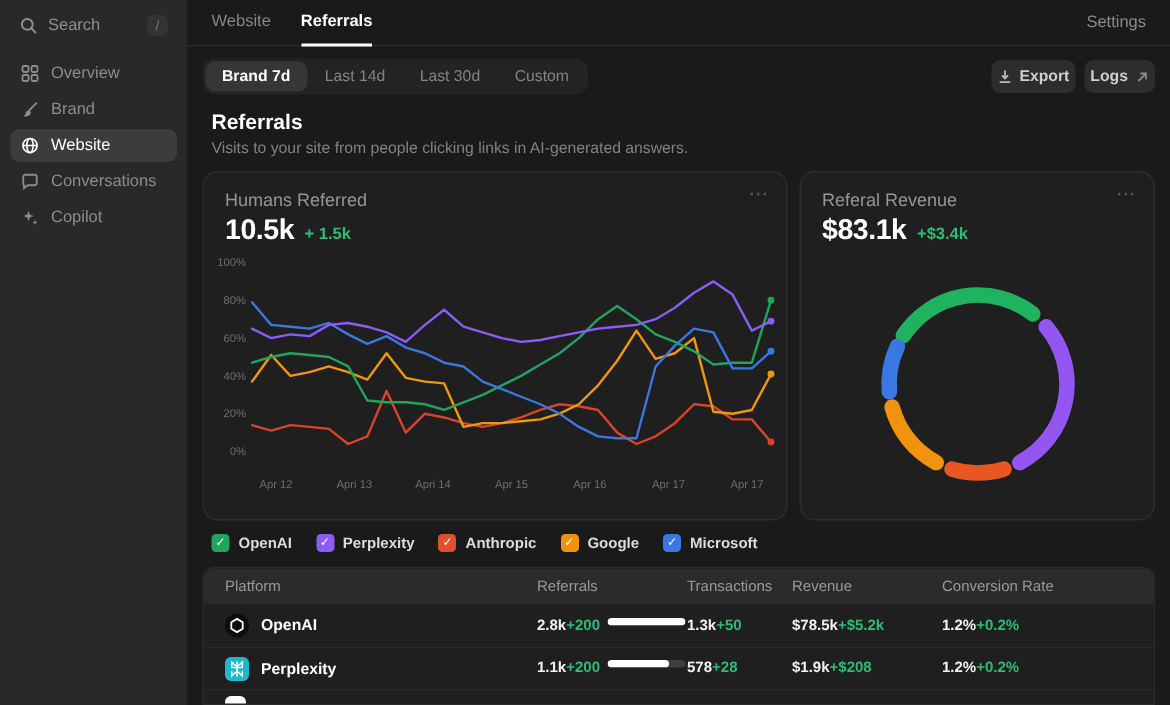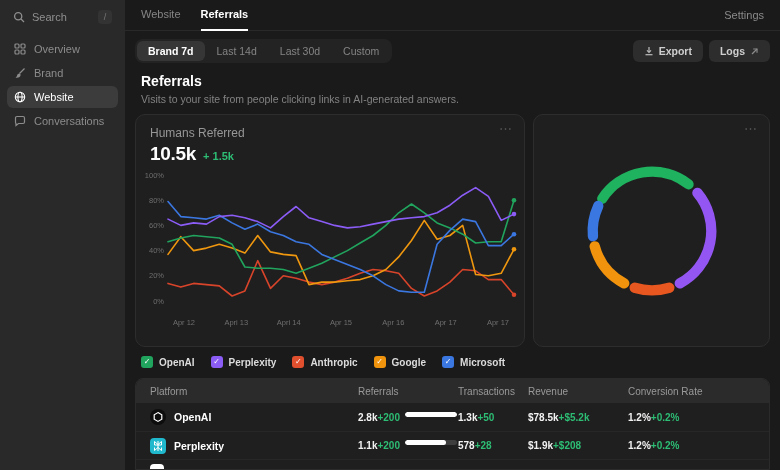--- a/index.html
+++ b/index.html
@@ -26,21 +26,21 @@
     align-items:center; border-bottom:2px solid transparent; cursor:pointer; }
   .tab.active { color:#fff; font-weight:bold; border-bottom-color:#fff; }
   .settings-link { margin-left:auto; color:#8a8a8a; font-size:11px; cursor:pointer; }
 
   .toolbar { display:flex; align-items:center; padding:8px 10px 6px; flex-shrink:0; }
   .segmented { display:flex; background:#232323; border-radius:8px; padding:2px; gap:1px; }
   .segment { font-size:10.5px; color:#848484; padding:4px 11px; border-radius:6px; cursor:pointer; white-space:nowrap; }
   .segment.active { background:#363636; color:#fff; font-weight:bold; }
   .toolbar-right { margin-left:auto; display:flex; gap:6px; }
   .btn { display:flex; align-items:center; gap:5px; background:#2d2d2d; color:#cfcfcf;
-    font-size:10.5px; font-weight:bold; padding:5px 11px; border-radius:6px; cursor:pointer; }
+    font-size:10.5px; font-weight:bold; padding:5px 4px; border-radius:6px; cursor:pointer; }
 
   .page-head { padding:4px 16px 9px; flex-shrink:0; }
   .page-title { color:#fff; font-size:14px; font-weight:bold; }
   .page-sub { color:#828282; font-size:10.5px; margin-top:4px; }
 
   .cards { display:flex; gap:8px; padding:0 10px; flex-shrink:0; }
   .card { background:#1f1f1f; border:1px solid #2d2d2d; border-radius:10px; position:relative; height:233px; }
   .card.chart-card { width:390px; }
   .card.donut-card { flex:1; display:flex; flex-direction:column; }
   .card-head { padding:11px 14px 0; }
@@ -111,20 +111,27 @@
             <path d="M1.3 6 H10.7"></path>
             <ellipse cx="6" cy="6" rx="2.1" ry="4.7"></ellipse>
           </svg>
         <span>Website</span>
       </div>
       <div class="nav-item">
         <svg width="12" height="12" viewBox="0 0 12 12" fill="none" stroke="#8c8c8c" stroke-width="1.2">
             <path d="M1.5 3 a1.5 1.5 0 0 1 1.5-1.5 h6 a1.5 1.5 0 0 1 1.5 1.5 v4 a1.5 1.5 0 0 1 -1.5 1.5 h-4.5 L2 10.5 V8.5 a1.5 1.5 0 0 1 -0.5 -1.2 Z"></path>
           </svg>
         <span>Conversations</span>
+      </div>
+      <div class="nav-item">
+        <svg width="12" height="12" viewBox="0 0 12 12" fill="#8c8c8c">
+            <path d="M5 1.5 L5.9 4.1 L8.5 5 L5.9 5.9 L5 8.5 L4.1 5.9 L1.5 5 L4.1 4.1 Z"></path>
+            <path d="M9.3 7.5 L9.8 8.8 L11 9.3 L9.8 9.8 L9.3 11 L8.8 9.8 L7.6 9.3 L8.8 8.8 Z"></path>
+          </svg>
+        <span>Copilot</span>
       </div>
     </div>
   </div>
 
   <div class="main">
 
     <div class="topbar">
       <div class="tab">Website</div>
       <div class="tab active">Referrals</div>
       <div class="settings-link">Settings</div>
@@ -194,20 +201,27 @@
               <circle cx="378" cy="33.2" r="2.3" fill="#21a45d"></circle>
               <polyline points="32.0,34.5 44.8,49.6 57.6,50.8 70.4,52.1 83.3,48.3 96.1,55.9 108.9,62.2 121.7,57.1 134.5,64.7 147.3,68.5 160.1,74.8 173.0,77.3 185.8,87.4 198.6,92.4 211.4,97.5 224.2,102.5 237.0,108.8 249.9,117.6 262.7,123.9 275.5,125.2 288.3,125.2 301.1,77.3 313.9,63.4 326.7,52.1 339.6,54.6 352.4,78.6 365.2,78.6 378.0,67.2" fill="none" stroke="#3b77e0" stroke-width="1.6" stroke-linejoin="round" stroke-linecap="round"></polyline>
               <circle cx="378" cy="67.2" r="2.3" fill="#3b77e0"></circle>
               <polyline points="32.0,52.1 44.8,58.4 57.6,55.9 70.4,57.1 83.3,49.6 96.1,48.3 108.9,50.8 121.7,54.6 134.5,60.9 147.3,49.6 160.1,39.5 173.0,50.8 185.8,54.6 198.6,58.4 211.4,60.9 224.2,59.7 237.0,57.1 249.9,54.6 262.7,52.1 275.5,50.8 288.3,49.6 301.1,45.8 313.9,38.2 326.7,28.2 339.6,20.6 352.4,29.4 365.2,53.4 378.0,47.1" fill="none" stroke="#8b5cf6" stroke-width="1.6" stroke-linejoin="round" stroke-linecap="round"></polyline>
               <circle cx="378" cy="47.1" r="2.3" fill="#8b5cf6"></circle>
             </svg>
         </div>
       </div>
 
       <div class="card donut-card">
+        <div class="card-head">
+          <div class="card-title">Referal Revenue</div>
+          <div class="card-value-row">
+            <span class="card-value">$83.1k</span>
+            <span class="card-delta">+$3.4k</span>
+          </div>
+        </div>
         <div class="card-menu">⋯</div>
         <div class="donut-wrap">
           <svg id="donut-chart-svg" width="166" height="160" viewBox="0 0 170 170">
               <path d="M 32.16 50.69 A 63 63 0 0 1 123.79 35.36" fill="none" stroke="#1fb25f" stroke-width="11" stroke-linecap="round"></path>
               <path d="M 133.26 44.50 A 63 63 0 0 1 114.58 140.63" fill="none" stroke="#9356f2" stroke-width="11" stroke-linecap="round"></path>
               <path d="M 103.42 145.25 A 63 63 0 0 1 66.58 145.25" fill="none" stroke="#e8571f" stroke-width="11" stroke-linecap="round"></path>
               <path d="M 55.42 140.63 A 63 63 0 0 1 24.15 101.31" fill="none" stroke="#f2930d" stroke-width="11" stroke-linecap="round"></path>
               <path d="M 22.24 90.49 A 63 63 0 0 1 27.90 58.38" fill="none" stroke="#3b77e0" stroke-width="11" stroke-linecap="round"></path>
             </svg>
         </div>

